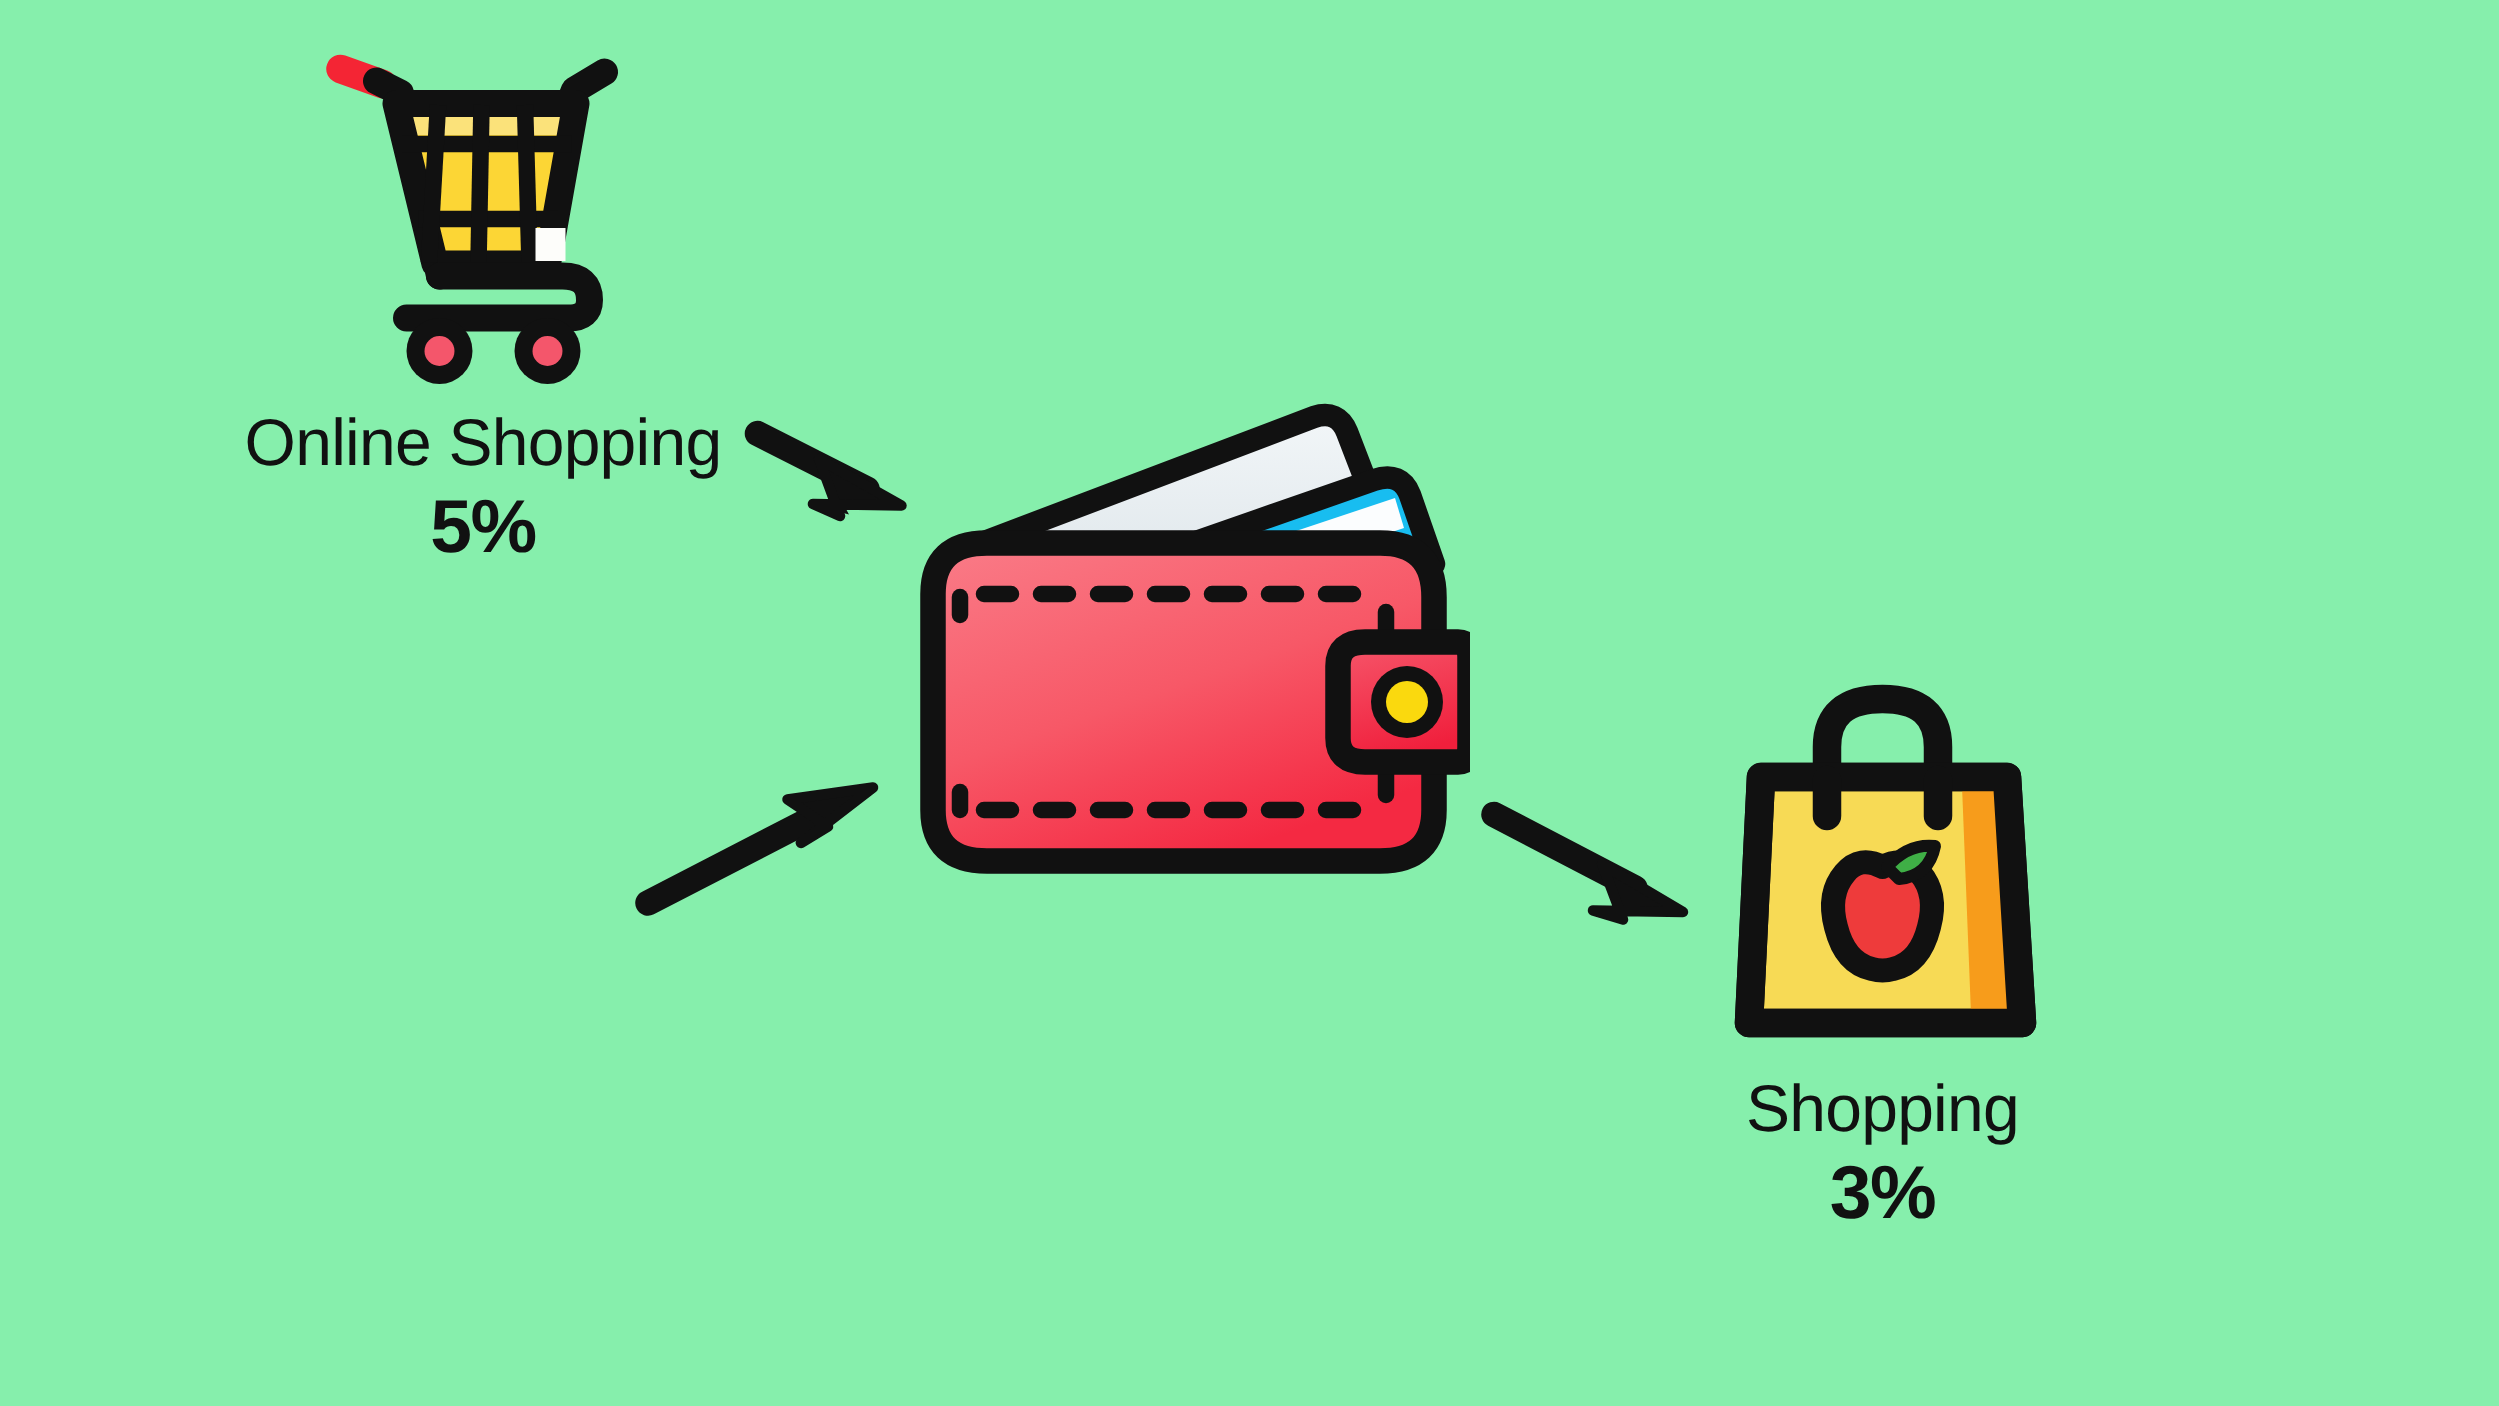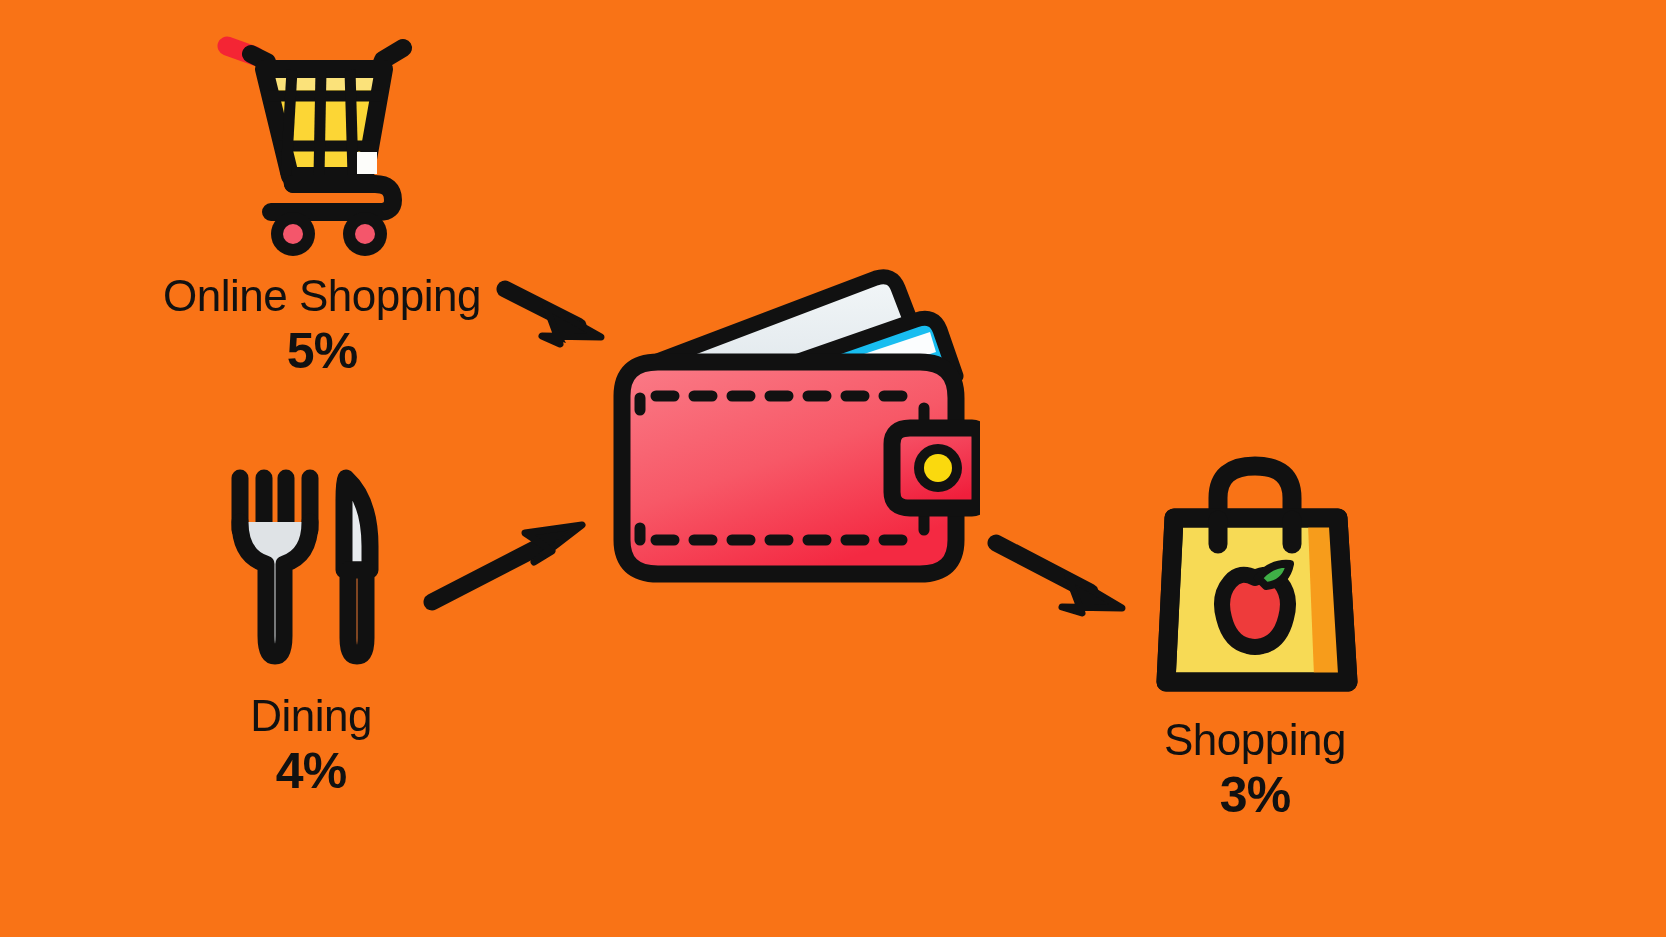--- a/index.html
+++ b/index.html
@@ -82,21 +82,21 @@
     left: 0;
     top: 0;
     width: 1666px;
     height: 937px;
     pointer-events: none;
   }
 </style>
 </head>
 <body>
 
-<div id="canvas" style="background: #f97316;">
+<div id="canvas" style="background: #86efac;">
 
   <svg class="arrow-layer" viewBox="0 0 1666 937" width="1666" height="937" xmlns="http://www.w3.org/2000/svg">
 
     <g>
       <path d="M505 289 L578 326" stroke="#111111" stroke-width="17" stroke-linecap="round" fill="none"></path>
       <path d="M600 336 L548 310 L566 343 L547 338 Z" fill="#111111"></path>
       <path d="M601 337 L546 306 L560 344 L542 336 Z" fill="#111111" stroke="#111111" stroke-width="7" stroke-linejoin="round"></path>
     </g>
 
     <g>
@@ -137,38 +137,20 @@
 
       <circle cx="86" cy="200" r="22" fill="#111111"></circle>
       <circle cx="86" cy="200" r="10" fill="#F4566B"></circle>
       <circle cx="158" cy="200" r="22" fill="#111111"></circle>
       <circle cx="158" cy="200" r="10" fill="#F4566B"></circle>
     </svg>
     <div class="node-label">Online Shopping</div>
     <div class="node-pct">5%</div>
   </div>
 
-  <div class="node" id="node-dining">
-    <svg class="node-icon" width="170" height="215" viewBox="0 0 170 215" xmlns="http://www.w3.org/2000/svg">
-
-      <g stroke="#111111" stroke-width="17" stroke-linecap="round" fill="none">
-        <path d="M14 18 L14 70"></path>
-        <path d="M38 18 L38 62"></path>
-        <path d="M60 18 L60 62"></path>
-        <path d="M84 18 L84 70"></path>
-      </g>
-
-      <path d="M14 62 Q14 96 40 104 L40 176 Q40 196 49 196 Q58 196 58 176 L58 104 Q84 96 84 62" fill="#DFE3E6" stroke="#111111" stroke-width="17" stroke-linejoin="round" stroke-linecap="round"></path>
-
-      <path d="M120 18 Q144 40 144 86 L144 110 L118 110 L118 40 Q118 22 120 18 Z" fill="#E8EBEE" stroke="#111111" stroke-width="17" stroke-linejoin="round" stroke-linecap="round"></path>
-      <path d="M122 110 L140 110 L140 178 Q140 196 131 196 Q122 196 122 178 Z" fill="#EE7B32" stroke="#111111" stroke-width="17" stroke-linejoin="round" stroke-linecap="round"></path>
-    </svg>
-    <div class="node-label">Dining</div>
-    <div class="node-pct">4%</div>
-  </div>
 
   <div class="node" id="node-wallet">
     <svg class="node-icon" width="380" height="360" viewBox="0 0 380 360" xmlns="http://www.w3.org/2000/svg">
       <defs>
         <linearGradient id="walletGrad" x1="0" y1="0" x2="0.55" y2="1">
           <stop offset="0%" stop-color="#FA7C88"></stop>
           <stop offset="55%" stop-color="#F75867"></stop>
           <stop offset="100%" stop-color="#F42942"></stop>
         </linearGradient>
         <linearGradient id="claspGrad" x1="0" y1="0" x2="0.3" y2="1">

